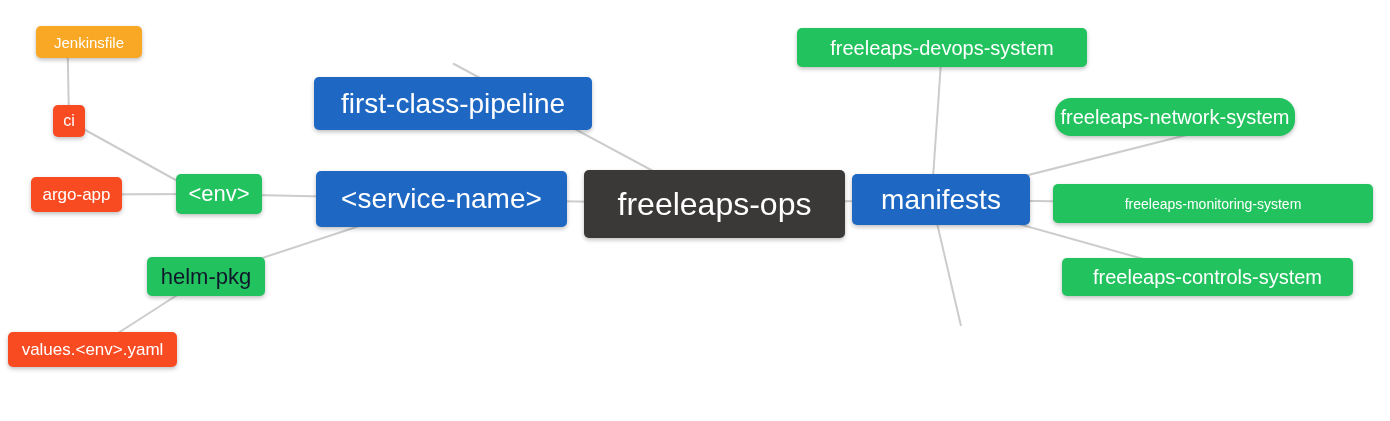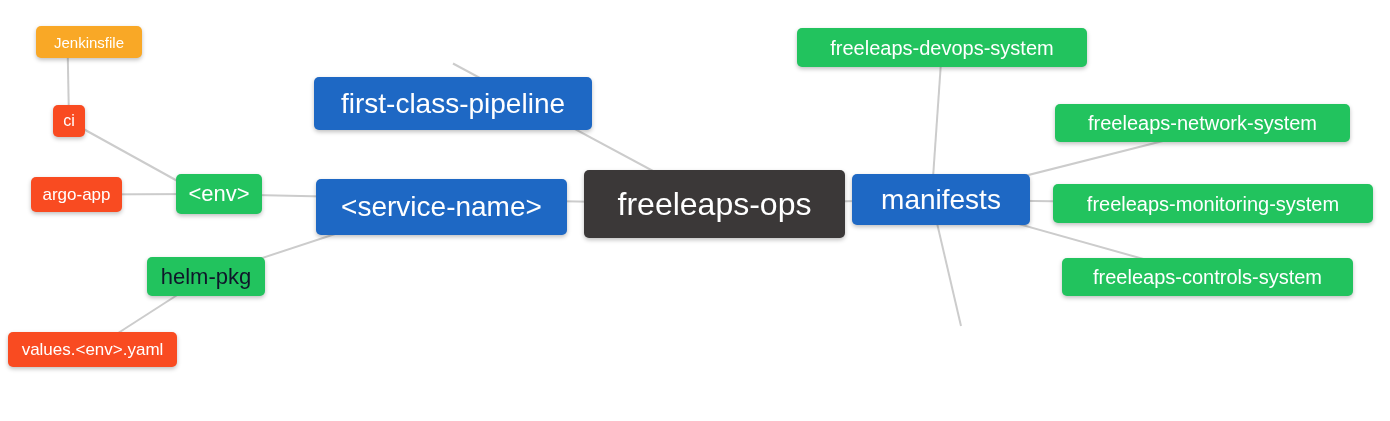--- a/index.html
+++ b/index.html
@@ -44,25 +44,25 @@
       <line x1="714.5" y1="204" x2="931.5" y2="199.5" stroke="#cccccc" stroke-width="2"></line>
       <line x1="931.5" y1="199.5" x2="942" y2="47.5" stroke="#cccccc" stroke-width="2"></line>
       <line x1="931.5" y1="199.5" x2="1202.5" y2="131" stroke="#cccccc" stroke-width="2"></line>
       <line x1="931.5" y1="199.5" x2="1213" y2="203.5" stroke="#cccccc" stroke-width="2"></line>
       <line x1="931.5" y1="199.5" x2="1207.5" y2="277" stroke="#cccccc" stroke-width="2"></line>
       <line x1="931.5" y1="199.5" x2="961" y2="326" stroke="#cccccc" stroke-width="2"></line>
     </svg>
 
 <div class="node" style="left: 584px; top: 170px; width: 261px; height: 68px; font-size: 32px; background: rgb(59, 56, 56); color: rgb(255, 255, 255);">freeleaps-ops</div>
     <div class="node" style="left: 314px; top: 37px; width: 278px; height: 53px; font-size: 28px; background: rgb(30, 104, 196); color: rgb(255, 255, 255); margin-top: 40px;">first-class-pipeline</div>
-    <div class="node" style="left: 316px; top: 171px; width: 251px; height: 56px; font-size: 28px; background: rgb(30, 104, 196); color: rgb(255, 255, 255); margin-top: 8px;">&lt;service-name&gt;</div>
+    <div class="node" style="left: 316px; top: 171px; width: 251px; height: 56px; font-size: 28px; background: rgb(30, 104, 196); color: rgb(255, 255, 255);">&lt;service-name&gt;</div>
     <div class="node" style="left: 852px; top: 174px; width: 178px; height: 51px; font-size: 28px; background: rgb(30, 104, 196); color: rgb(255, 255, 255);">manifests</div>
     <div class="node" style="left: 176px; top: 174px; width: 86px; height: 40px; font-size: 22px; background: rgb(34, 195, 94); color: rgb(255, 255, 255);">&lt;env&gt;</div>
     <div class="node" style="left: 147px; top: 257px; width: 118px; height: 39px; font-size: 22px; background: rgb(34, 195, 94); color: #0f172a;">helm-pkg</div>
     <div class="node" style="left: 53px; top: 105px; width: 32px; height: 32px; font-size: 16px; background: rgb(249, 75, 33); color: rgb(255, 255, 255);">ci</div>
     <div class="node" style="left: 31px; top: 177px; width: 91px; height: 35px; font-size: 17px; background: rgb(249, 75, 33); color: rgb(255, 255, 255);">argo-app</div>
     <div class="node" style="left: 8px; top: 332px; width: 169px; height: 35px; font-size: 17px; background: rgb(249, 75, 33); color: rgb(255, 255, 255);">values.&lt;env&gt;.yaml</div>
     <div class="node" style="left: 36px; top: 26px; width: 106px; height: 32px; font-size: 15px; background: rgb(249, 168, 38); color: rgb(255, 255, 255);">Jenkinsfile</div>
     <div class="node" style="left: 797px; top: 28px; width: 290px; height: 39px; font-size: 20px; background: rgb(34, 195, 94); color: rgb(255, 255, 255);">freeleaps-devops-system</div>
-    <div class="node" style="left: 1055px; top: 104px; width: 295px; height: 38px; font-size: 20px; background: rgb(34, 195, 94); color: rgb(255, 255, 255);">freeleaps-network-system</div>
-    <div class="node" style="left: 1053px; top: 184px; width: 320px; height: 39px; font-size: 20px; background: rgb(34, 195, 94); color: rgb(255, 255, 255);">freeleaps-monitoring-system</div>
+    <div class="node" style="left: 1055px; top: 98px; width: 240px; height: 38px; font-size: 20px; background: rgb(34, 195, 94); color: rgb(255, 255, 255); border-radius: 16px;">freeleaps-network-system</div>
+    <div class="node" style="left: 1053px; top: 184px; width: 320px; height: 39px; font-size: 14px; background: rgb(34, 195, 94); color: rgb(255, 255, 255);">freeleaps-monitoring-system</div>
     <div class="node" style="left: 1062px; top: 258px; width: 291px; height: 38px; font-size: 20px; background: rgb(34, 195, 94); color: rgb(255, 255, 255);">freeleaps-controls-system</div>
   </div>
 
 </body></html>

